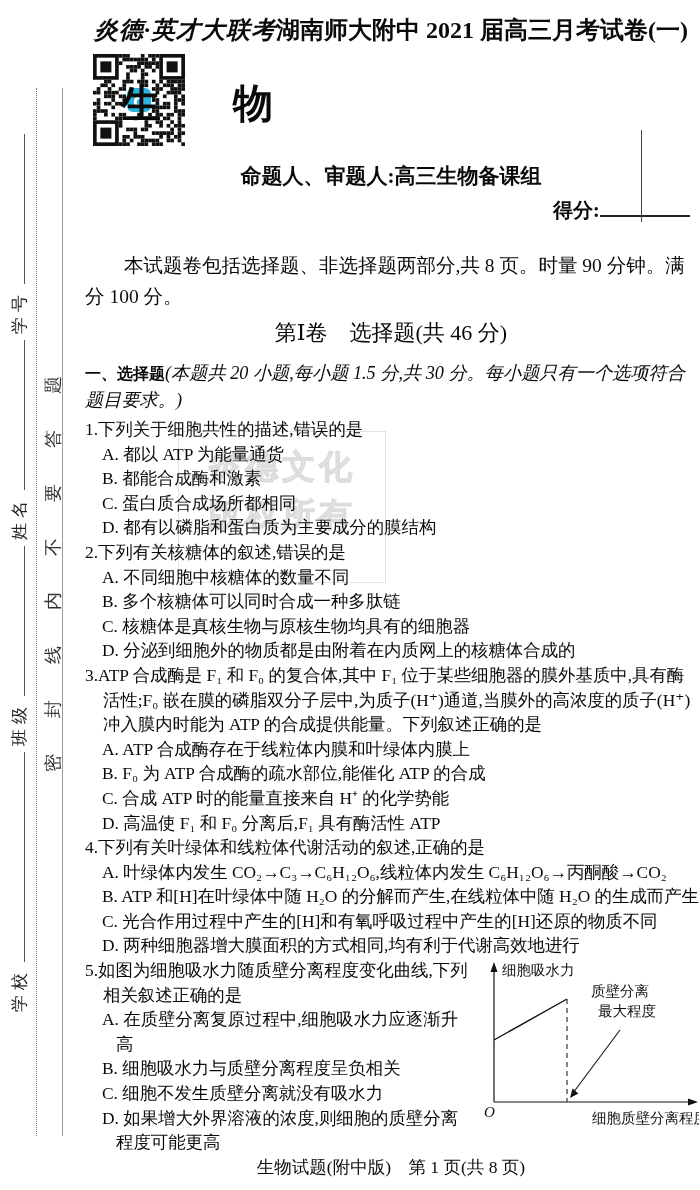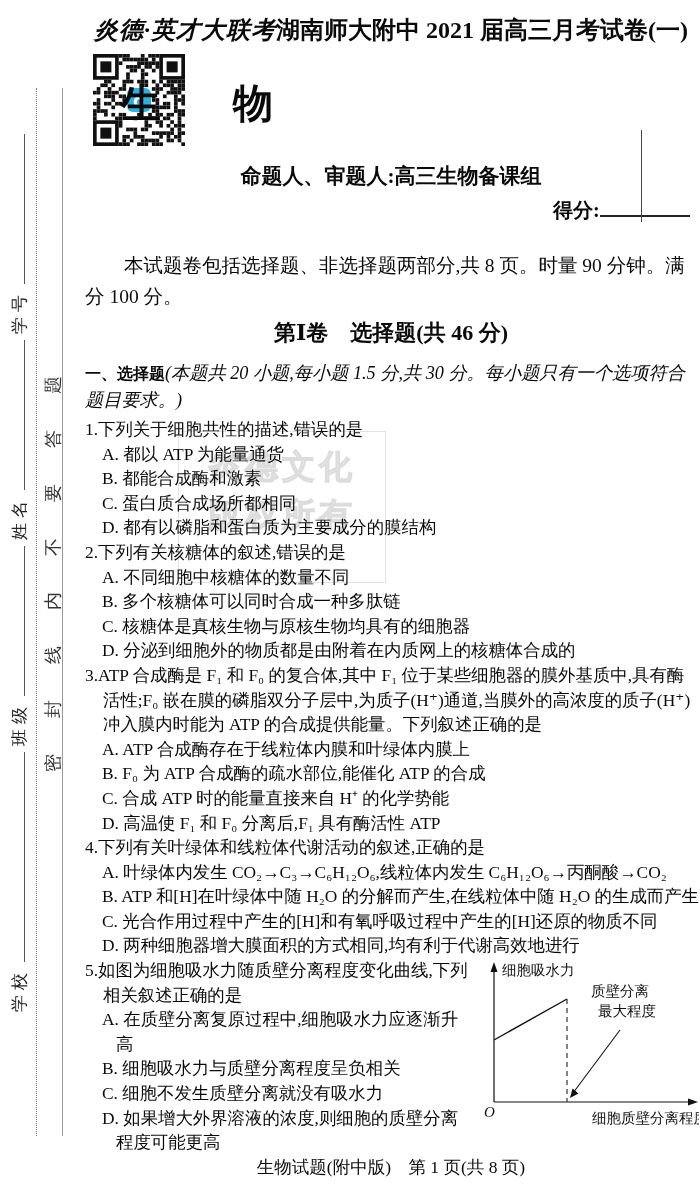--- a/index.html
+++ b/index.html
@@ -29,21 +29,21 @@
   .exam-title .brand{font-style:italic;font-weight:900;letter-spacing:1px;}
   .qr{left:93px;top:54px;width:92px;height:92px;}
   .subject{left:85px;top:76px;width:612px;font-size:40px;font-weight:bold;}
   .subject span{letter-spacing:72px;display:inline-block;transform:translateX(36px);}
   .setters{left:85px;top:162px;width:612px;text-align:center;font-size:21px;font-weight:bold;}
   .score{left:553px;top:197px;font-size:20px;font-weight:bold;white-space:nowrap;}
   .score .sline{display:inline-block;width:90px;height:18px;border-bottom:2px solid #222;}
   .score-vline{left:641px;top:130px;height:92px;width:0;border-left:1px solid #444;}
   
   .intro{left:85px;top:250px;width:612px;font-size:19.5px;line-height:31px;text-indent:2em;}
-  .sec-title{left:85px;top:318px;width:612px;text-align:center;font-size:22px;font-weight:bold;}
+  .sec-title{left:85px;top:318px;width:612px;text-align:center;font-size:22px;font-weight:normal;}
   .part-head{left:85px;top:360px;width:614px;font-size:18.2px;line-height:26px;}
   .part-head b{font-size:16px;}
   .part-head .note{font-style:italic;}
   .questions{left:85px;top:417px;width:614px;font-size:17.4px;line-height:24.6px;z-index:2;}
   .q-stem{padding-left:18px;text-indent:-18px;}
   .opt{padding-left:31px;text-indent:-14px;font-family:Liberation Serif, serif;}
   .q5:after{content:"";display:block;clear:both;}
   .fig{float:right;width:225px;height:170px;margin:2px 0 0 2px;}
   .fig text{font-size:14.5px;fill:#111;font-family:"Liberation Serif","DejaVu Serif",serif;}
   .fig .o-lbl{font-style:italic;font-size:15px;}

